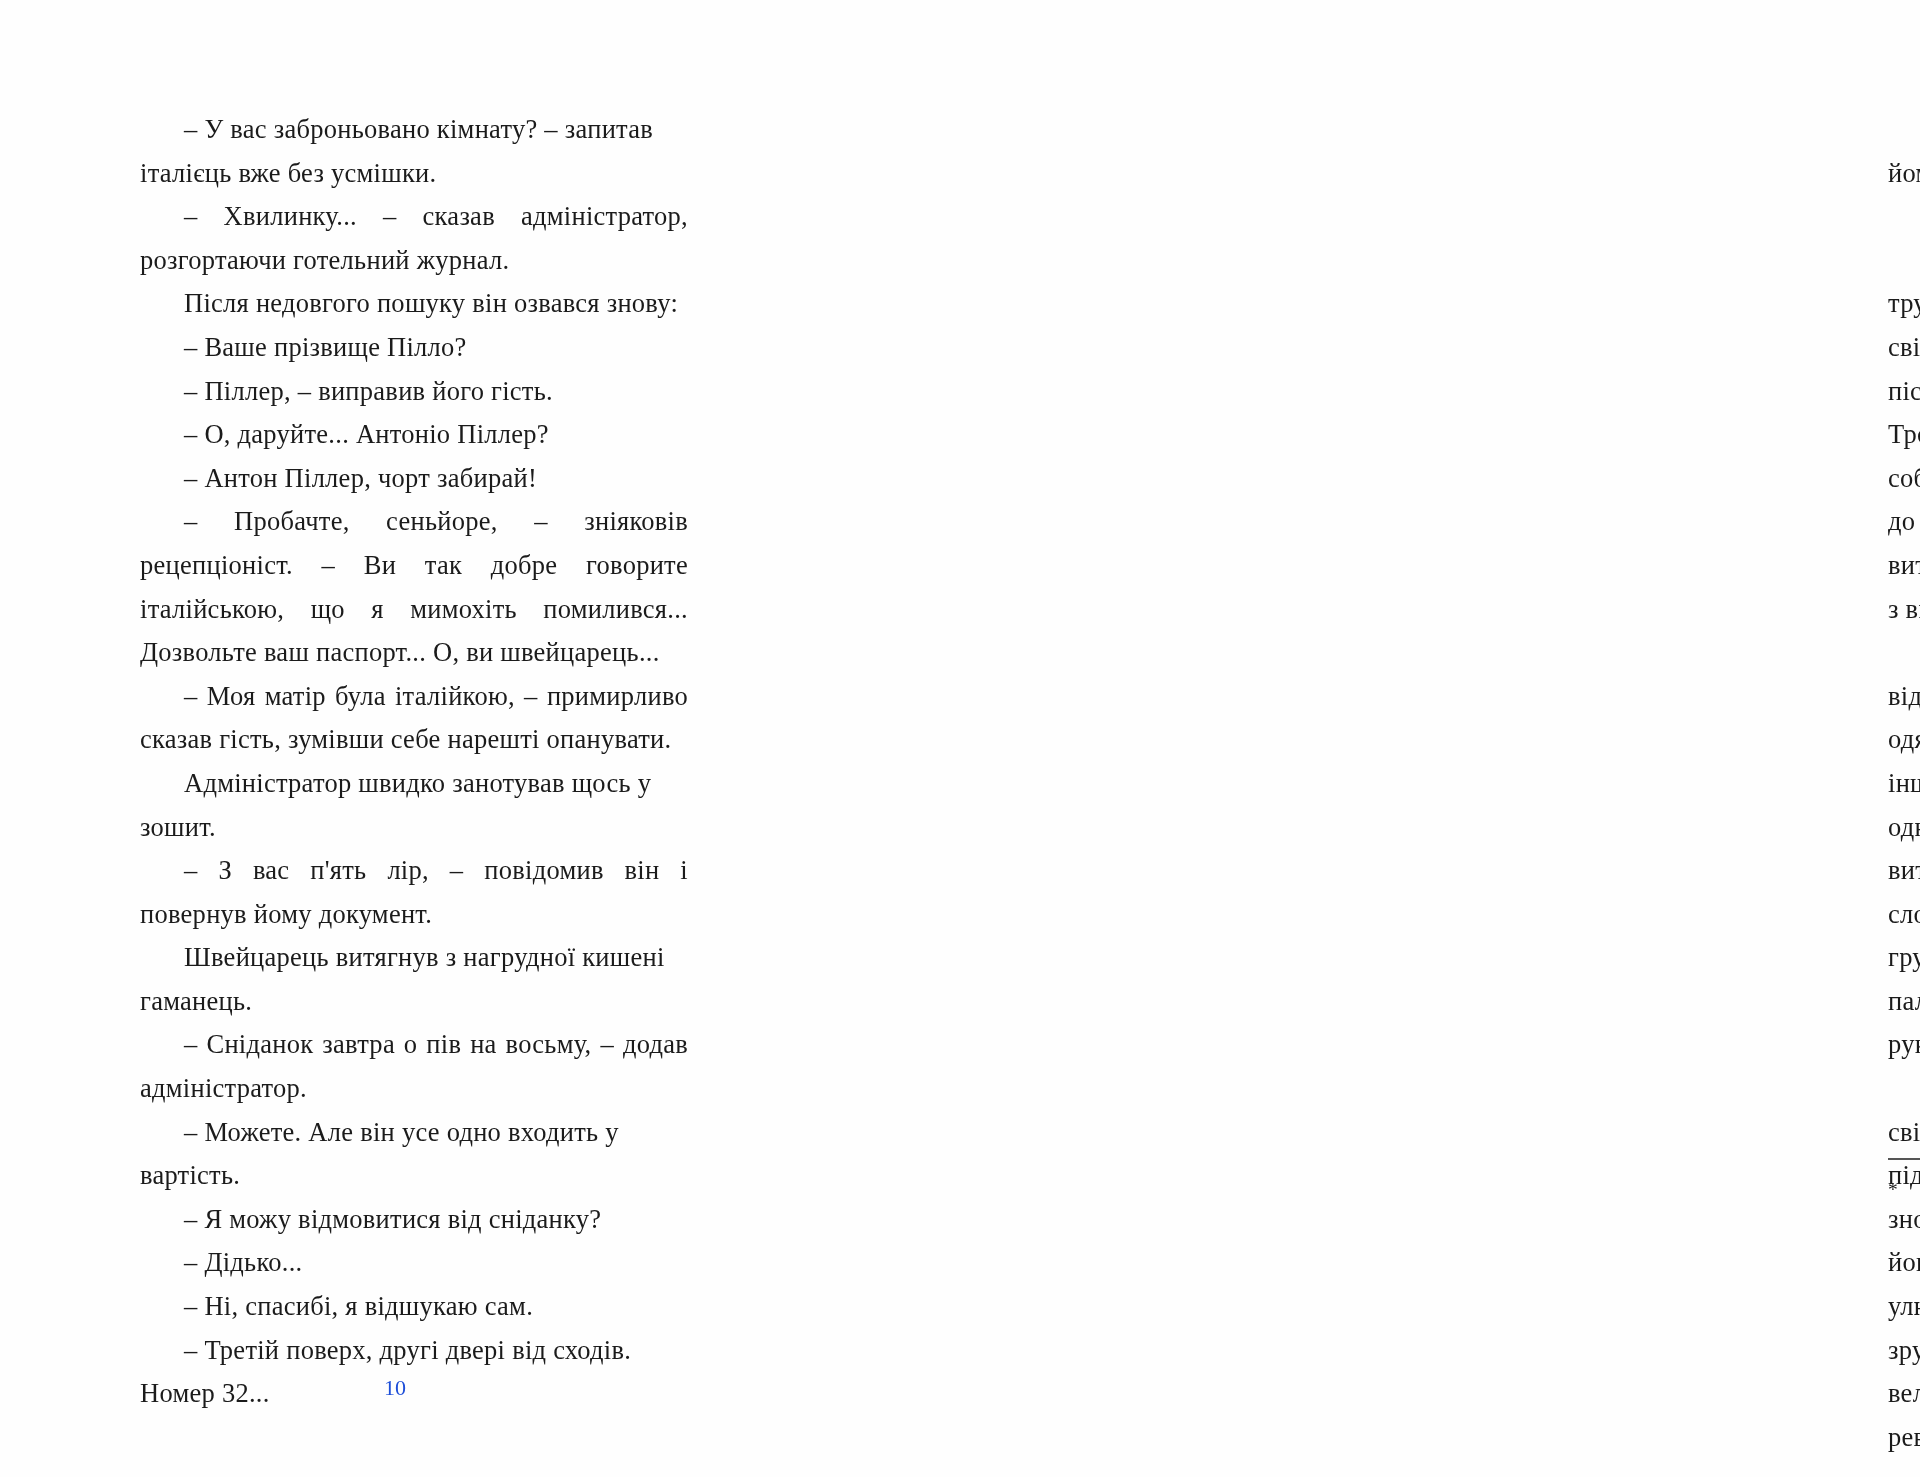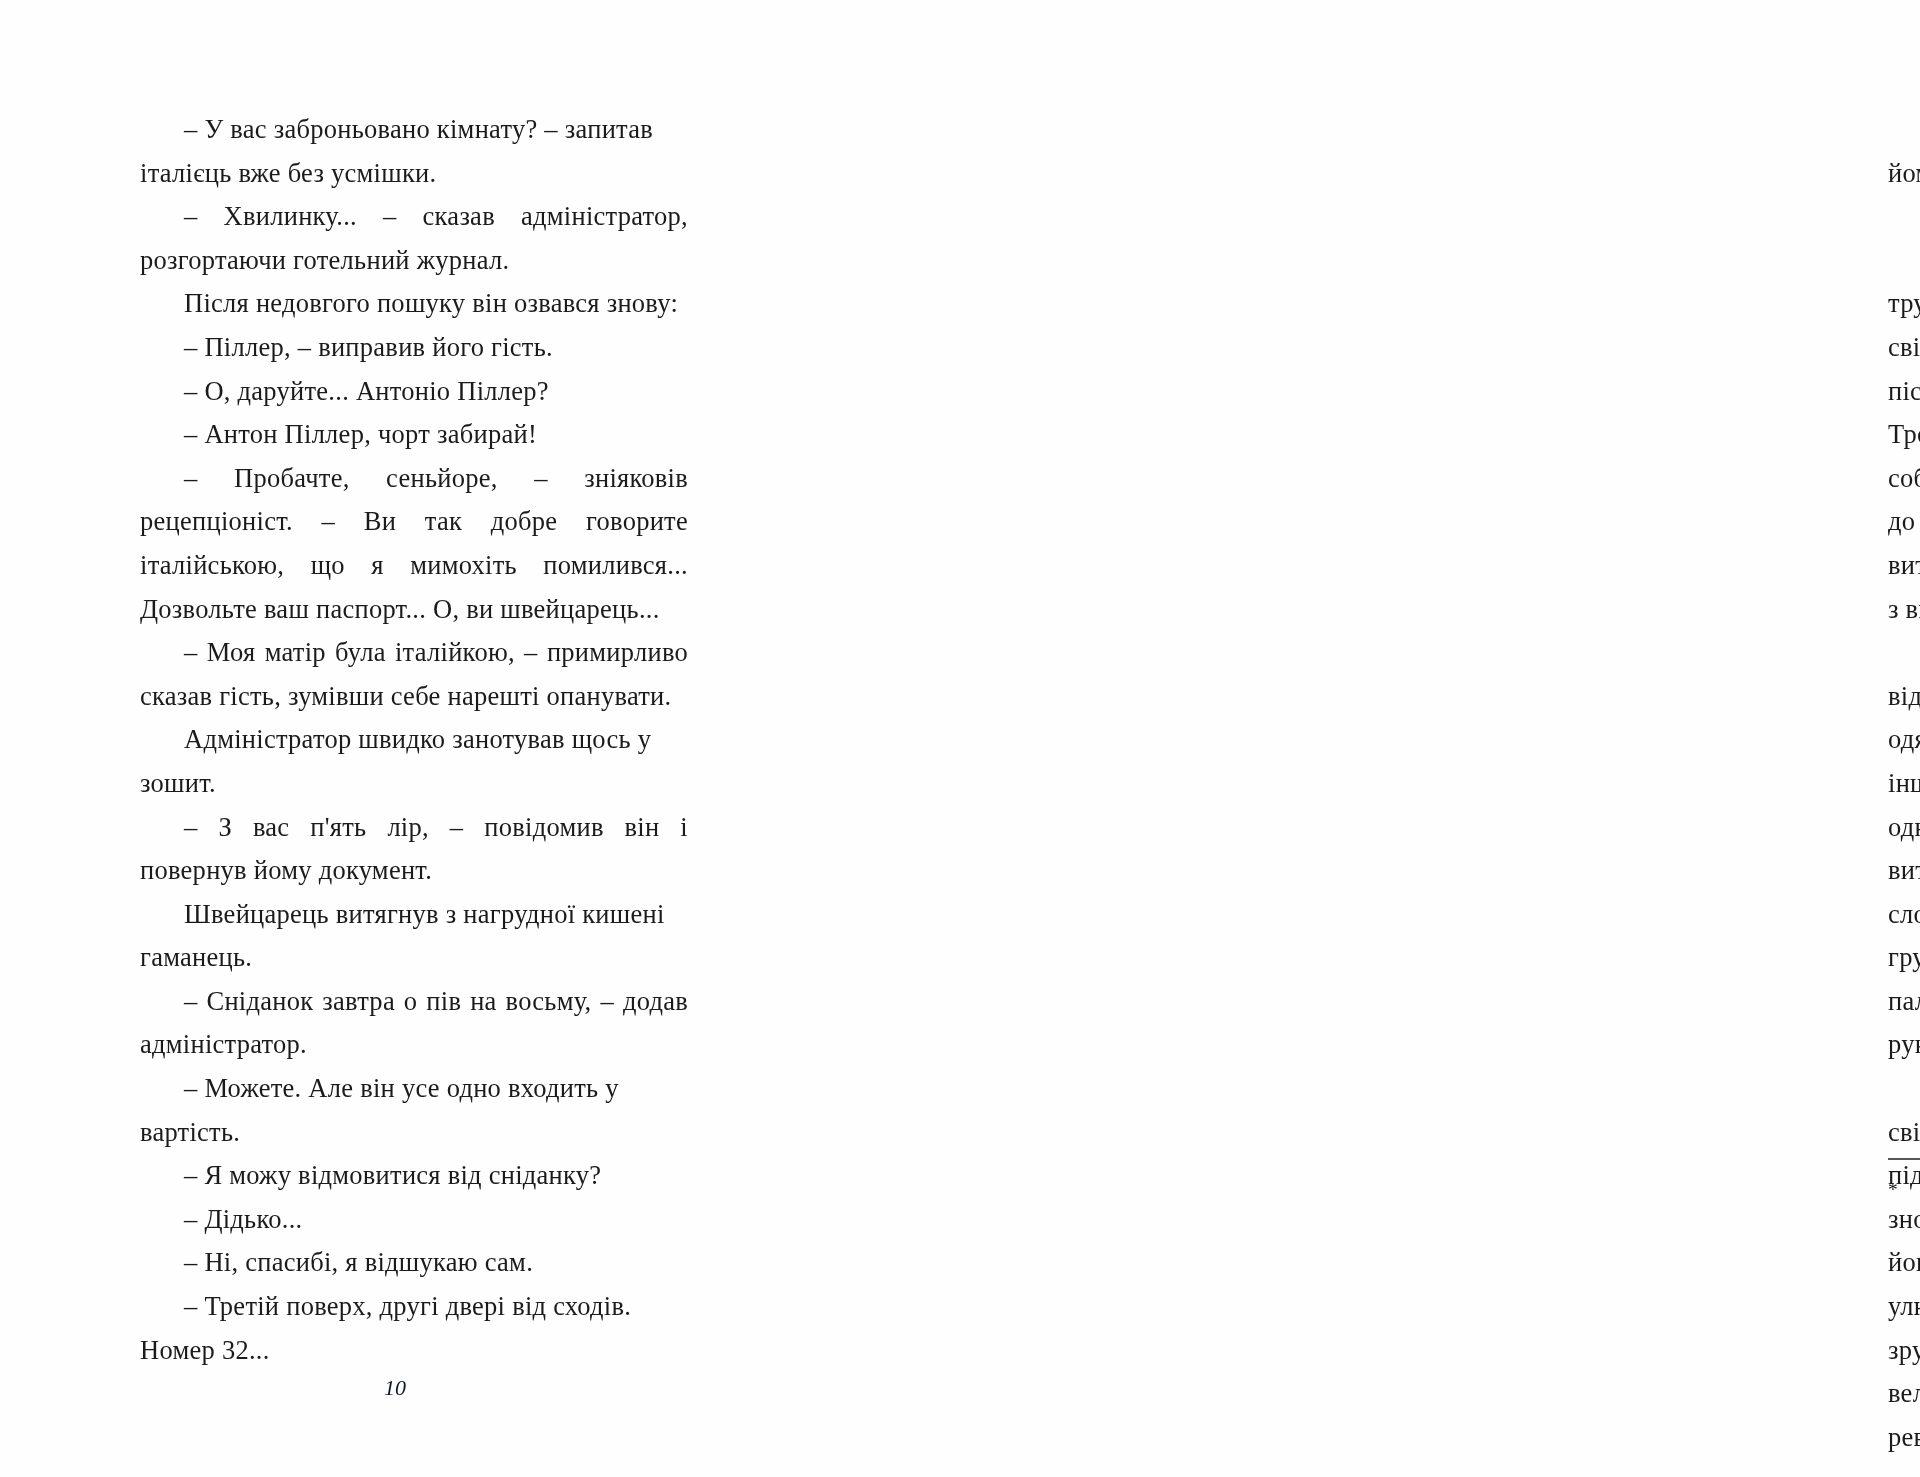--- a/index.html
+++ b/index.html
@@ -77,35 +77,35 @@
     width: 42px;
     flex: 0 0 42px;
     font-size: 19.5px;
     line-height: 31px;
   }
 
   .folio {
     position: absolute;
     bottom: 76px;
     font-size: 22px;
-    color: #0f172a;
-    font-style: italic;
+    color: #1d4ed8;
   }
   .page-left .folio  { left: 384px; }
 </style>
 </head>
 <body>
 
 <div class="page-spread">
 
   <div class="page page-left">
     <div class="col-inner">
       <p class="para dialogue">–  У вас заброньовано кімнату? – запитав італієць вже без усмішки.</p>
       <p class="para">–  Хвилинку... – сказав адміністратор, розгортаючи готельний журнал.</p>
       <p class="para dialogue">Після недовгого пошуку він озвався знову:</p>
+      <p class="para dialogue">–  Ваше прізвище Пілло?</p>
       <p class="para dialogue">–  Піллер, – виправив його гість.</p>
       <p class="para dialogue">–  О, даруйте... Антоніо Піллер?</p>
       <p class="para dialogue">–  Антон Піллер, чорт забирай!</p>
       <p class="para">–  Пробачте, сеньйоре, – зніяковів рецепціоніст. – Ви так добре говорите італійською, що я мимохіть помилився... Дозвольте ваш паспорт... О, ви швейцарець...</p>
       <p class="para">–  Моя матір була італійкою, – примирливо сказав гість, зумівши себе нарешті опанувати.</p>
       <p class="para dialogue">Адміністратор швидко занотував щось у зошит.</p>
       <p class="para">–  З вас п'ять лір, – повідомив він і повернув йому документ.</p>
       <p class="para dialogue">Швейцарець витягнув з нагрудної кишені гаманець.</p>
       <p class="para">–  Сніданок завтра о пів на восьму, – додав адміністратор.</p>
       <p class="para dialogue">–  Можете. Але він усе одно входить у вартість.</p>

